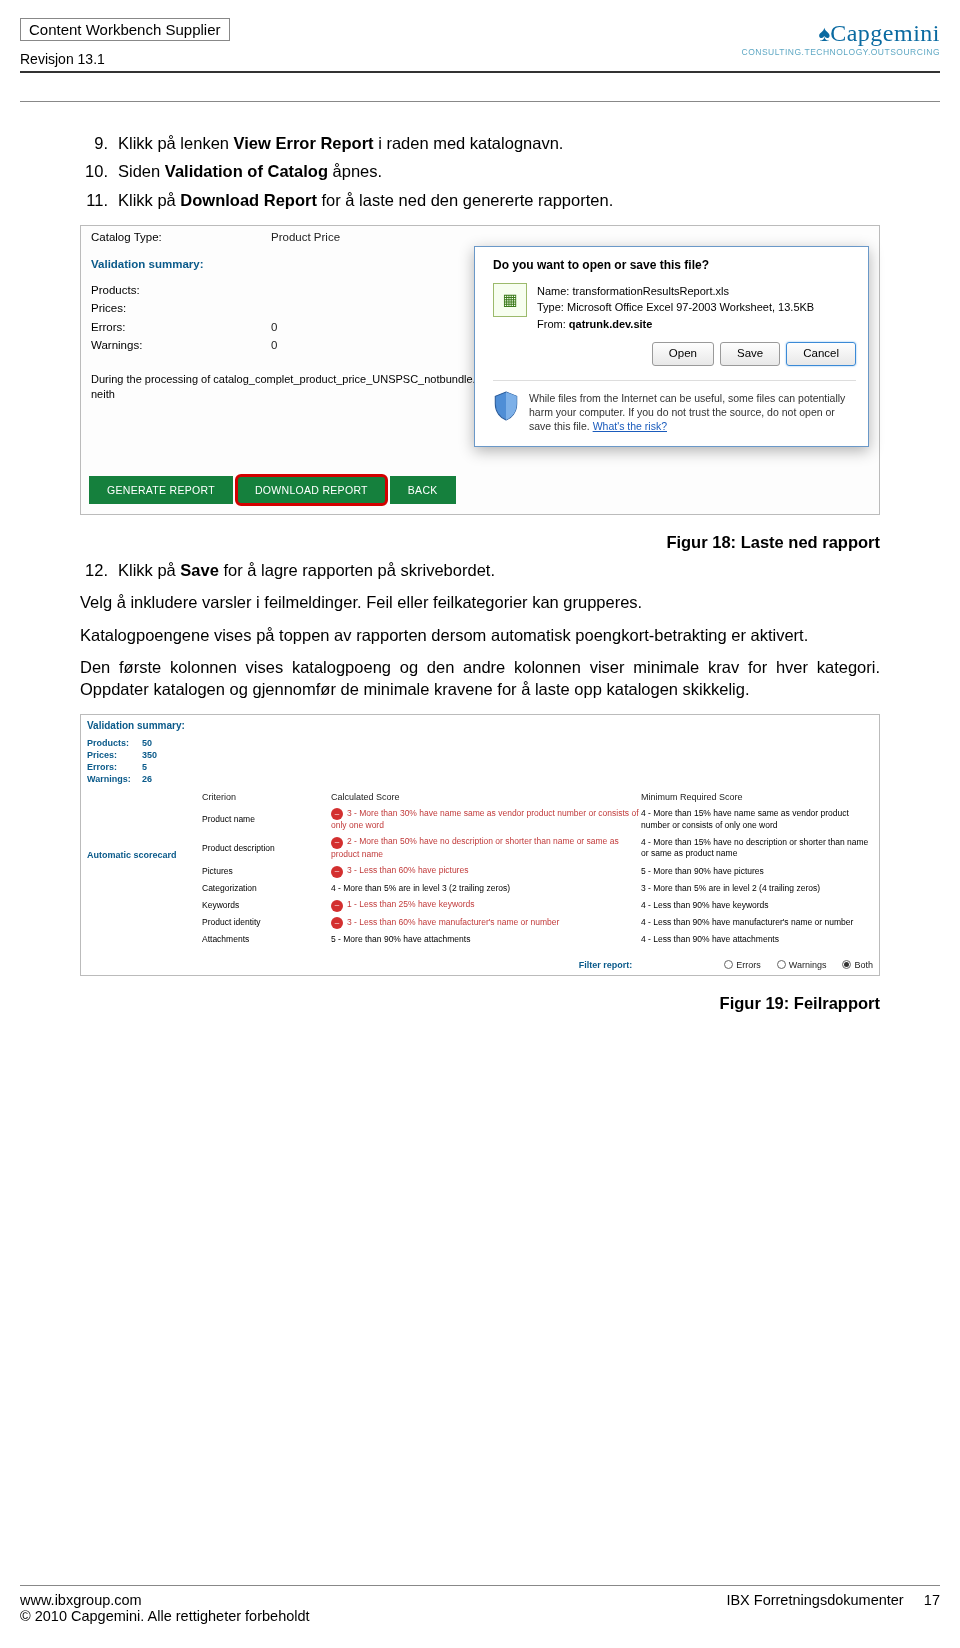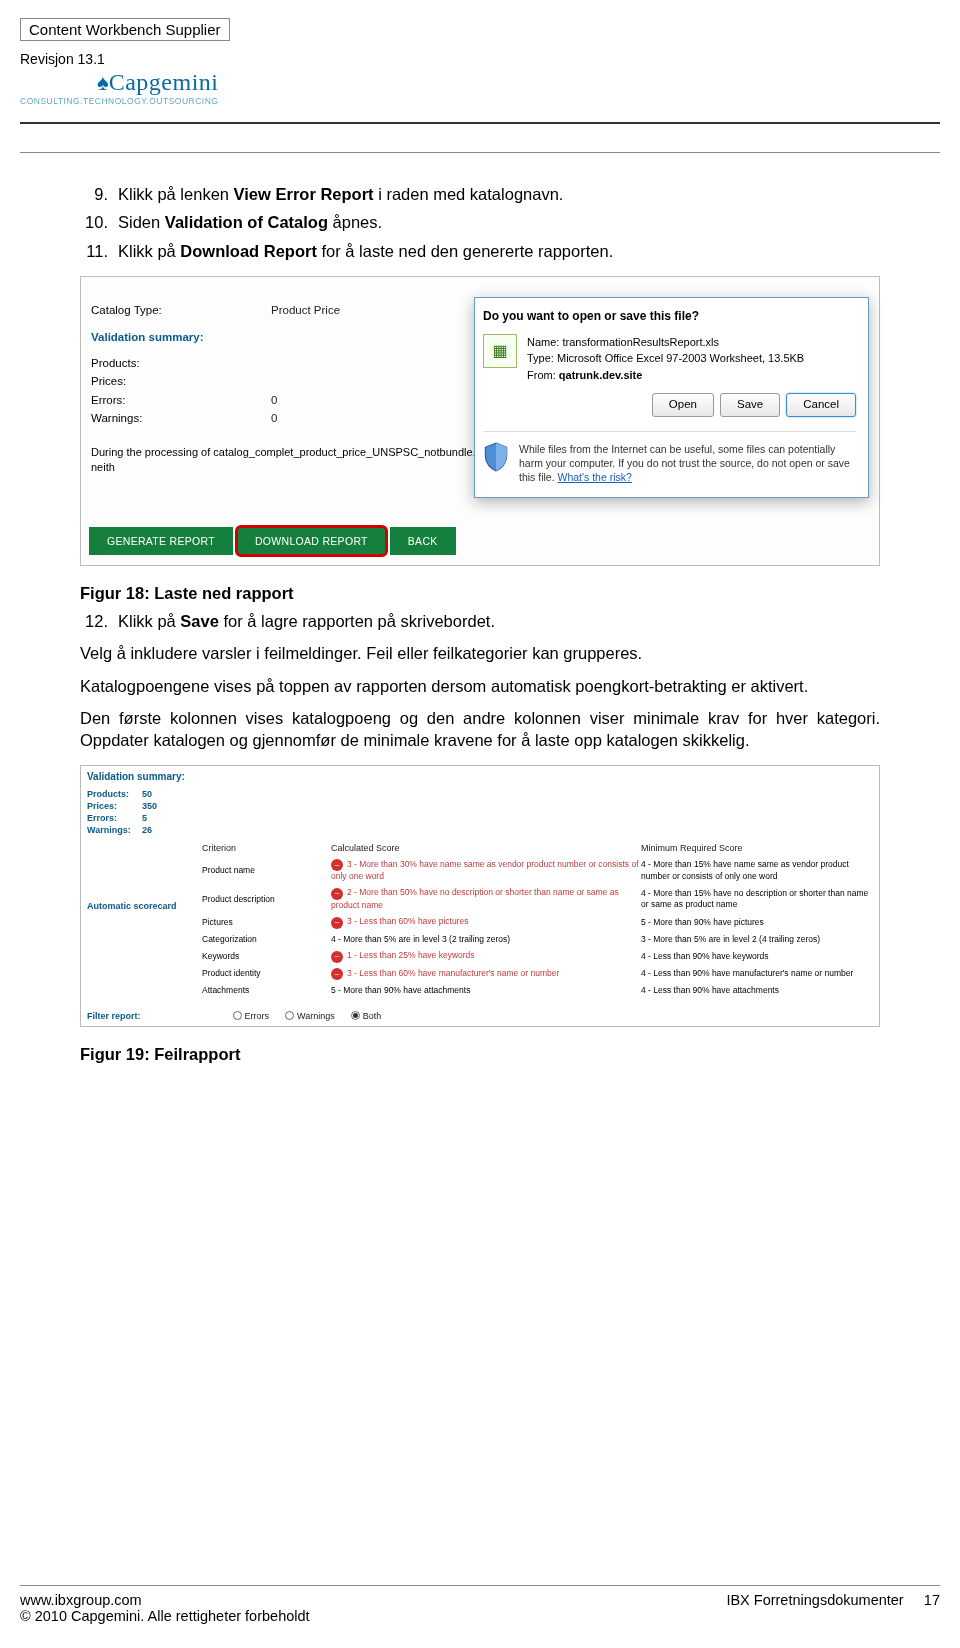--- a/index.html
+++ b/index.html
@@ -9,25 +9,24 @@
     font-family: Arial, Helvetica, sans-serif;
     background: #fff;
     color: #000;
     position: relative;
   }
   .page-header {
     padding: 18px 20px 0 20px;
   }
   .header-row {
     display: flex;
-    justify-content: flex-end;
+    justify-content: space-between;
     align-items: flex-start;
     border-bottom: 2px solid #333;
-    padding-bottom: 16px;
-    flex-direction: column;
+    padding-bottom: 4px;
   }
   .header-left {
     font-size: 16px;
   }
   .header-title-box {
     border: 1px solid #888;
     padding: 2px 8px;
     display: inline-block;
     margin-bottom: 6px;
     font-size: 15px;
@@ -84,21 +83,21 @@
   .shot1 {
     margin: 14px 0 10px 0;
     border: 1px solid #bbb;
     background: #fdfdfd;
     font-size: 11.5px;
     position: relative;
     height: 290px;
   }
   .shot1-left {
     position: absolute;
-    left: 10px; top: 26px;
+    left: 10px; top: 4px;
     width: 410px;
   }
   .shot1-row { display:flex; margin-bottom:3px; }
   .shot1-lab { width: 120px; }
   .shot1-val { color:#222; }
   .shot1-valsum {
     color: #0a5a8a; font-weight: bold; margin: 12px 0 10px 0;
   }
   .shot1-processing {
     margin-top: 18px; font-size: 11px;
@@ -134,21 +133,21 @@
     padding: 4px 6px 4px 10px; font-size: 12px;
     border-bottom:1px solid #ccc;
   }
   .dlg-close {
     width: 24px; height:18px;
     background: linear-gradient(#e38a8a,#c73434);
     border:1px solid #9a2020; border-radius:2px;
     color:#fff; display:flex; align-items:center; justify-content:center;
     font-size:11px; font-weight:bold;
   }
-  .dlg-body { padding: 10px 12px 12px 8px; }
+  .dlg-body { padding: 10px 12px 12px 18px; }
   .dlg-q { font-weight:bold; font-size:12px; margin-bottom:10px; }
   .dlg-file { display:flex; gap:10px; margin-bottom:10px; }
   .dlg-file-icon {
     width:34px; height:34px;
     border:1px solid #9cba6c; background:#f7fef0;
     display:flex; align-items:center; justify-content:center;
     font-size:16px; color:#3a7a1a;
   }
   .dlg-file-meta { font-size:11px; line-height:1.5; }
   .dlg-btns { display:flex; gap:6px; justify-content:flex-end; margin-top:6px;}
@@ -160,21 +159,21 @@
   .dlg-btn.blue { border:1.5px solid #3b8ad6; box-shadow: 0 0 2px #7ab7ee; }
   .dlg-warn { display:flex; gap:10px; margin-top:14px; padding-top:10px; border-top:1px solid #ddd;}
   .dlg-shield {
     width:26px; height:30px; position:relative;
   }
   .dlg-shield svg { width:26px; height:30px; }
   .dlg-warn-txt { font-size:10.5px; line-height:1.35; color:#333; }
   .dlg-link { color:#1a5bbc; text-decoration:underline; }
 
   .fig-caption {
-    text-align:left; font-weight:bold; font-size:16.5px;
+    text-align:right; font-weight:bold; font-size:16.5px;
     margin: 16px 0 6px 0;
   }
   .para { margin: 10px 0; text-align: justify; }
 
   
   .shot2 {
     margin: 14px 0 10px 0;
     border: 1px solid #bbb;
     background: #fff;
     font-size: 9px;
@@ -191,21 +190,21 @@
   .s2-c-crit { width:105px; }
   .s2-c-calc { width:310px;margin-left:24px; }
   .s2-c-min  { flex:1; }
   .s2-trow { display:flex; font-size:8.5px; margin-bottom:5px; align-items:center;}
   .s2-badge {
     width:12px; height:12px; border-radius:50%;
     background:#d32f2f; display:inline-flex; align-items:center; justify-content:center;
     color:#fff; font-size:8px; margin-right:4px; flex-shrink:0;
   }
   .s2-calc-txt { color:#c13a3a; }
-  .s2-filter { font-size:9px; color:#0a5a8a; font-weight:bold; margin-top:8px; display:flex; align-items:center; gap:16px;}
+  .s2-filter { font-size:9px; color:#0a5a8a; font-weight:bold; margin-top:8px; display:flex; align-items:center; gap:16px;justify-content:flex-end;}
   .s2-radio { display:inline-flex; align-items:center; gap:3px; font-weight:normal; color:#222;}
   .s2-radio .r { width:9px; height:9px; border:1px solid #666; border-radius:50%; display:inline-block;}
   .s2-radio .r.sel::after { content:""; width:5px; height:5px; background:#333; border-radius:50%; display:block; margin:1px;}
 
   .footer {
     position:absolute; bottom: 24px; left:20px; right:20px;
     border-top: 1px solid #888;
     padding-top: 6px;
     font-size: 14.5px;
     display:flex; justify-content:space-between;

